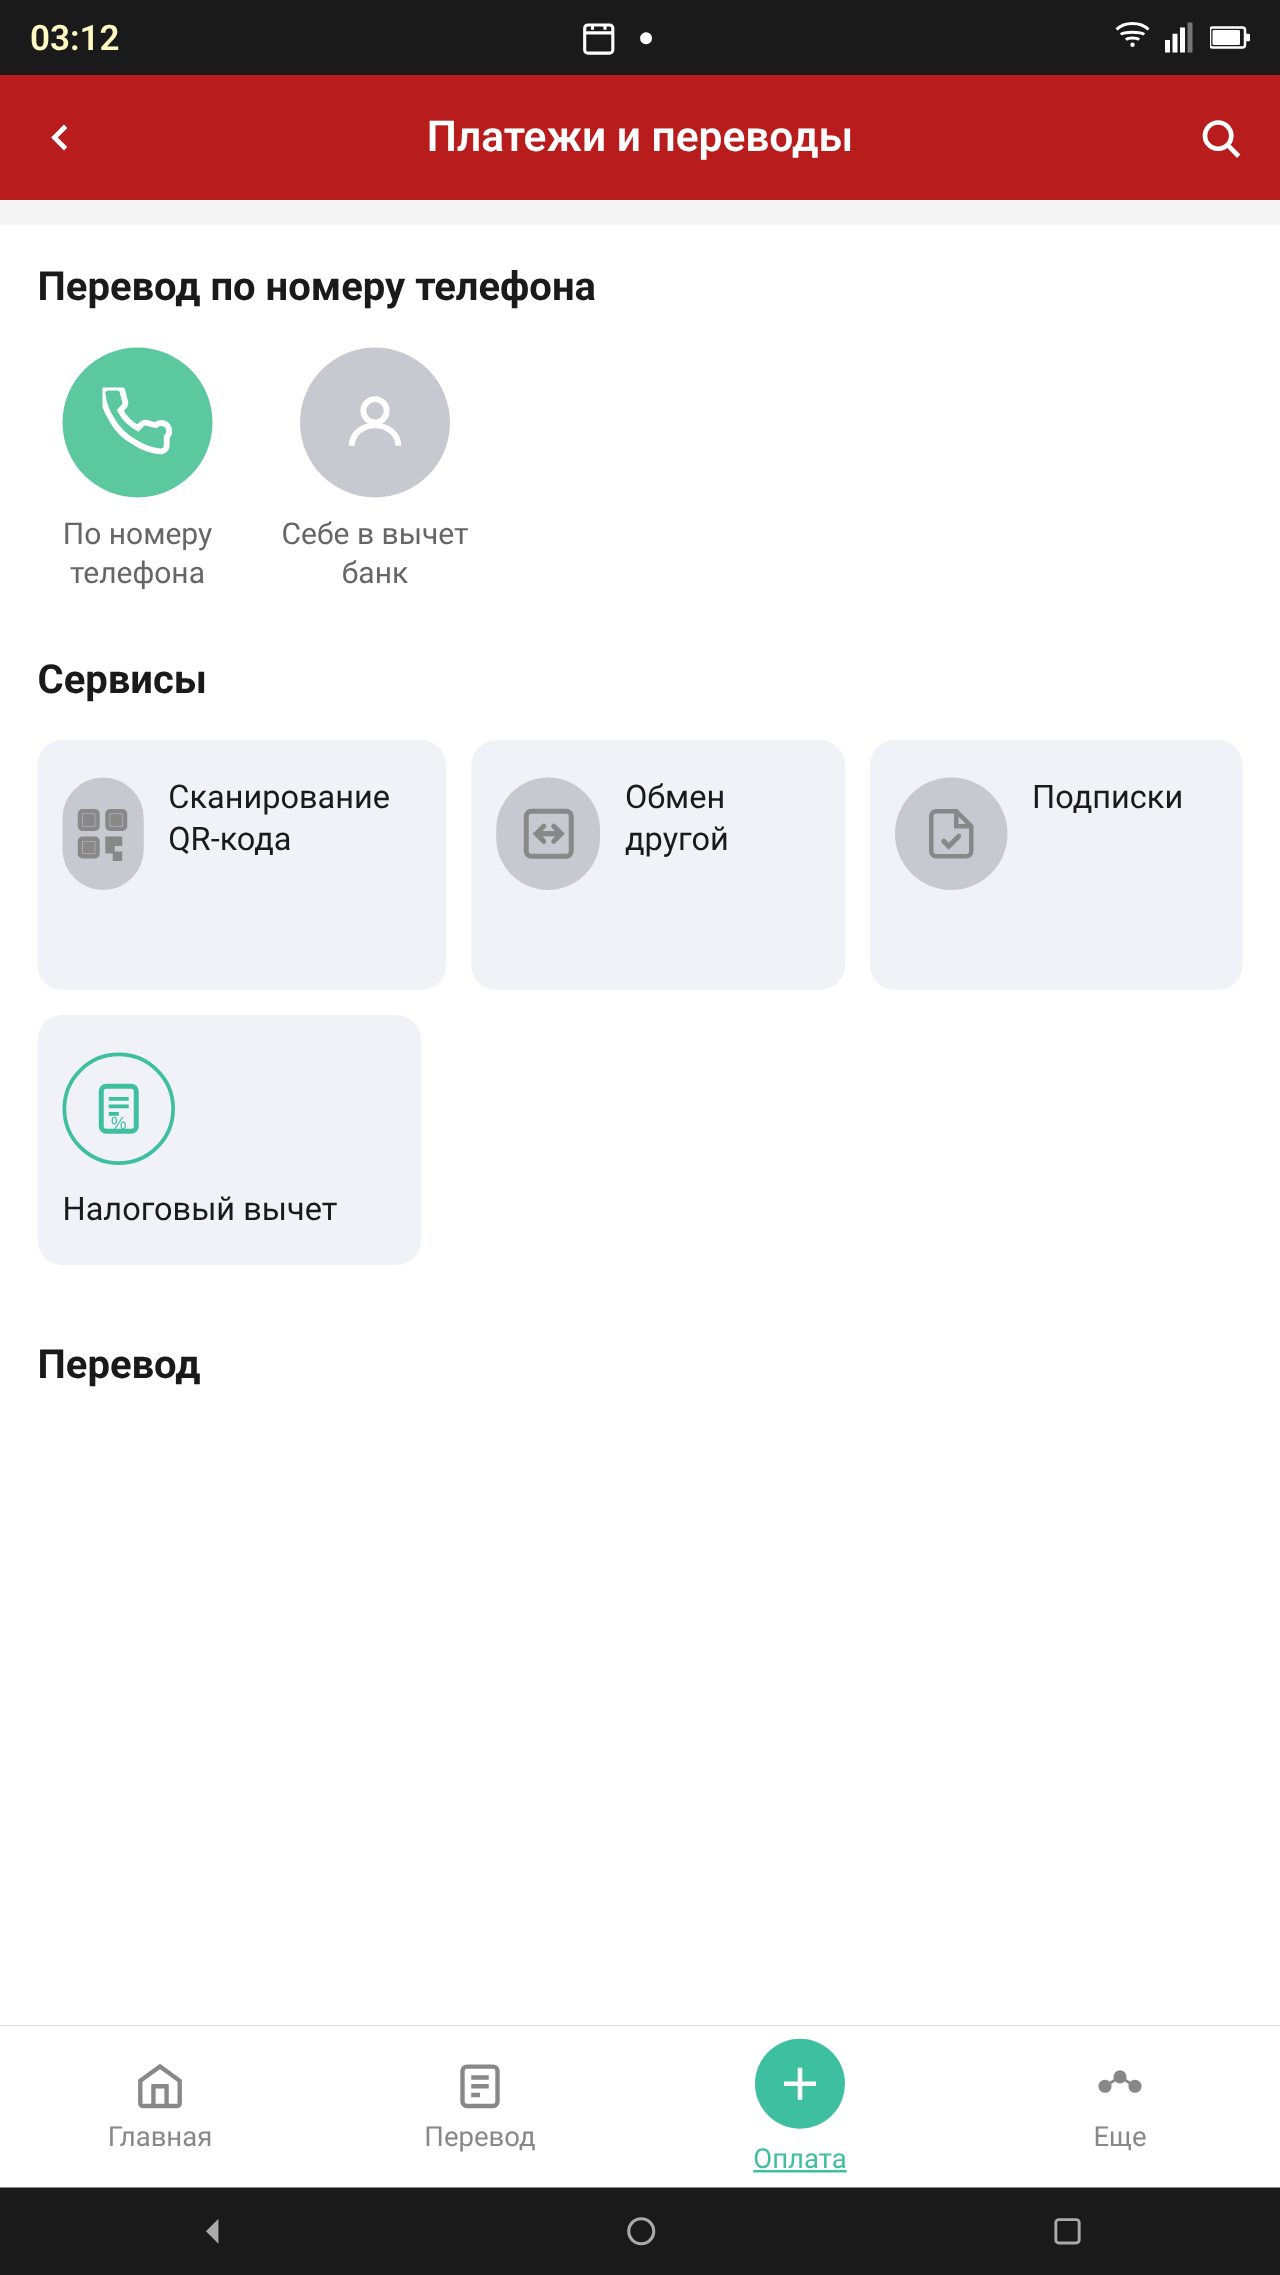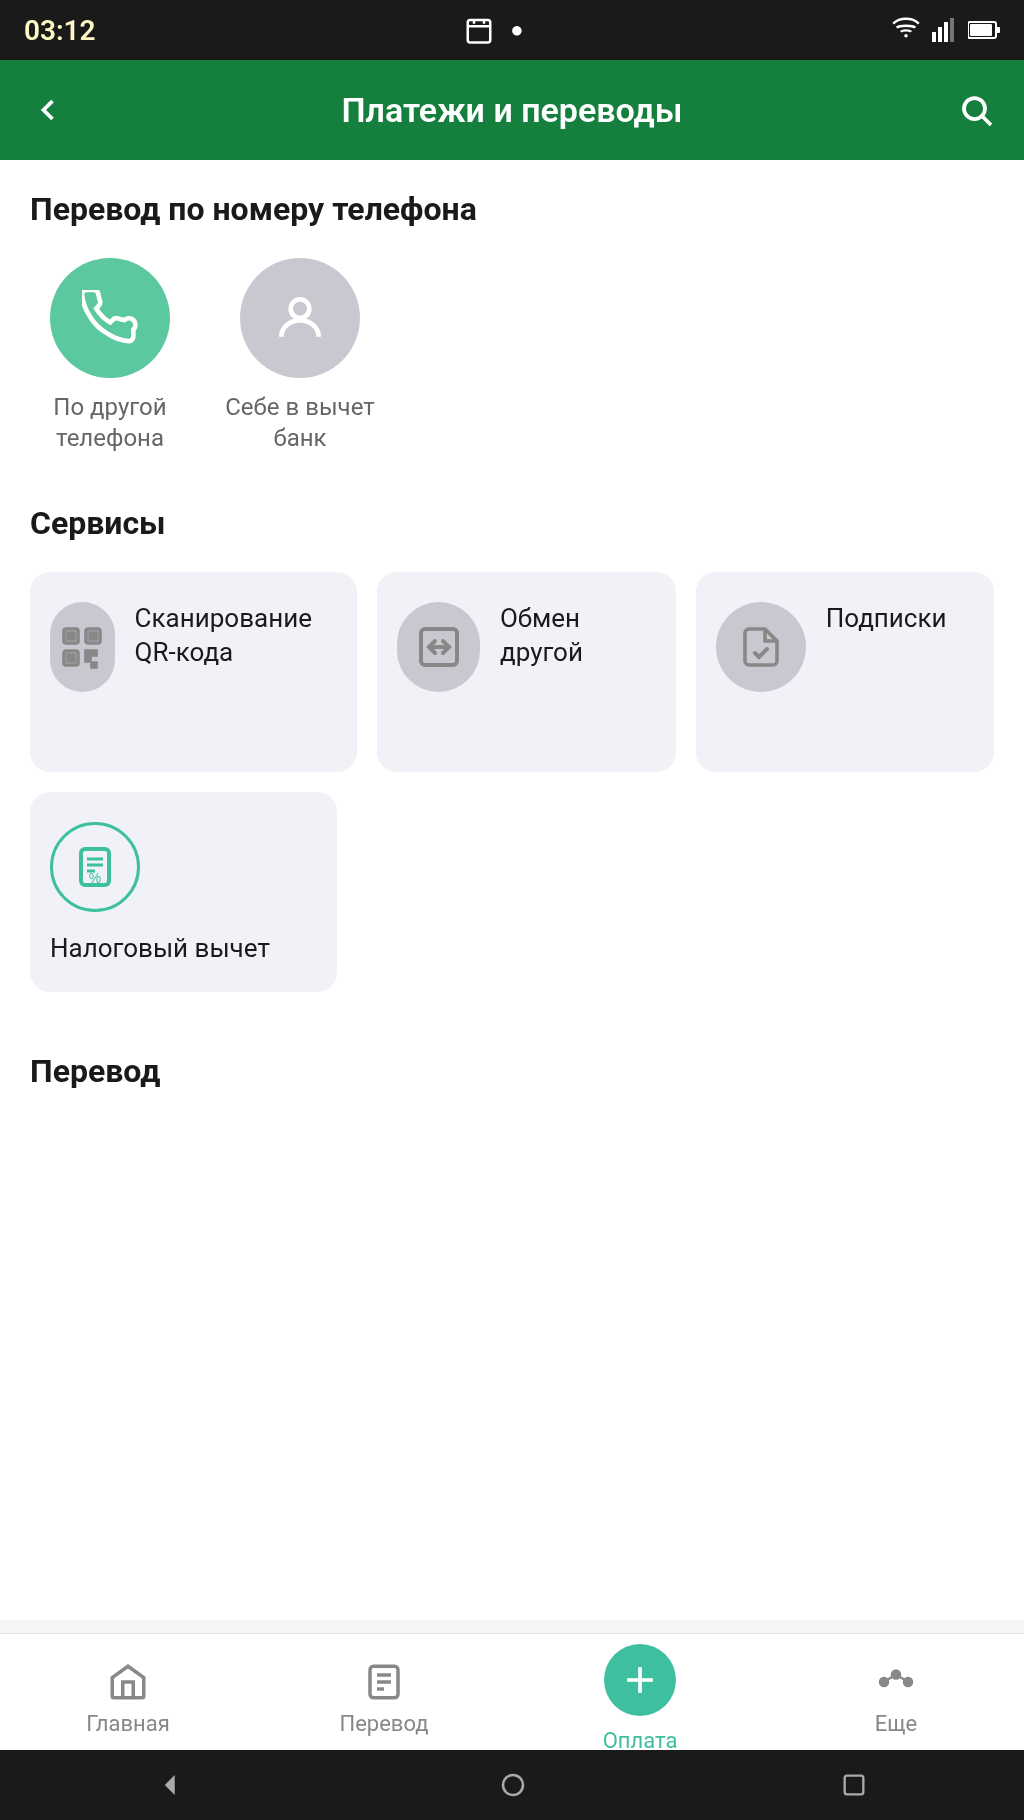--- a/index.html
+++ b/index.html
@@ -40,21 +40,21 @@
     .status-center {
       display: flex;
       align-items: center;
       gap: 16px;
     }
 
     
     .header {
       width: 100%;
       height: 100px;
-      background: #15803d;
+      background: #b91c1c;
       display: flex;
       align-items: center;
       justify-content: space-between;
       padding: 0 30px;
     }
     .header-back {
       color: white;
       font-size: 36px;
       cursor: pointer;
     }
@@ -68,20 +68,21 @@
       font-size: 36px;
       cursor: pointer;
     }
 
     
     .main-content {
       background: #ffffff;
       height: calc(1820px - 60px - 100px - 130px - 70px);
       overflow-y: auto;
       padding: 30px 30px 0 30px;
+      margin-top: 20px;
     }
 
     
     .section-title {
       font-size: 32px;
       font-weight: 700;
       color: #1a1a1a;
       margin-bottom: 30px;
     }
 
@@ -171,21 +172,21 @@
     }
     .service-label {
       font-size: 26px;
       color: #1a1a1a;
       line-height: 1.3;
     }
 
     
     .bottom-nav {
       position: absolute;
-      bottom: 57px;
+      bottom: 70px;
       left: 0;
       width: 100%;
       height: 130px;
       background: #ffffff;
       border-top: 1px solid #e0e0e0;
       display: flex;
       align-items: center;
       justify-content: space-around;
     }
     .nav-item {
@@ -306,21 +307,21 @@
   <div class="phone-transfer-section">
     <div class="section-title">Перевод по номеру телефона</div>
     <div class="phone-items">
 
       <div class="phone-item">
         <div class="phone-item-circle green">
           <svg width="56" height="56" viewBox="0 0 24 24" fill="none" stroke="white" stroke-width="2">
             <path d="M22 16.92v3a2 2 0 01-2.18 2 19.79 19.79 0 01-8.63-3.07A19.5 19.5 0 013.07 10.8a19.79 19.79 0 01-3.07-8.63A2 2 0 012 0h3a2 2 0 012 1.72c.127.96.361 1.903.7 2.81a2 2 0 01-.45 2.11L6.09 7.91a16 16 0 006 6l1.27-1.27a2 2 0 012.11-.45c.907.339 1.85.573 2.81.7A2 2 0 0122 16.92z"></path>
           </svg>
         </div>
-        <span class="phone-item-label">По другой телефона</span>
+        <span class="phone-item-label">По номеру телефона</span>
       </div>
 
       <div class="phone-item">
         <div class="phone-item-circle gray">
           <svg width="56" height="56" viewBox="0 0 24 24" fill="none" stroke="white" stroke-width="2">
             <circle cx="12" cy="8" r="4"></circle>
             <path d="M4 20c0-4 3.6-7 8-7s8 3 8 7"></path>
           </svg>
         </div>
         <span class="phone-item-label">Себе в вычет банк</span>

